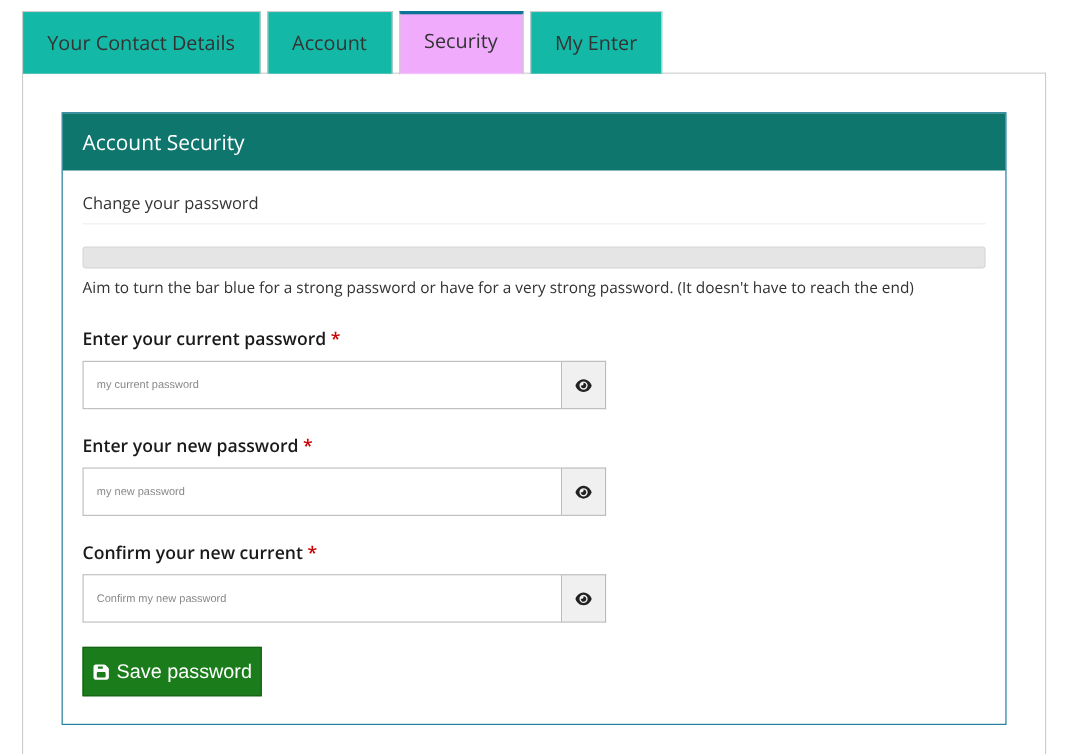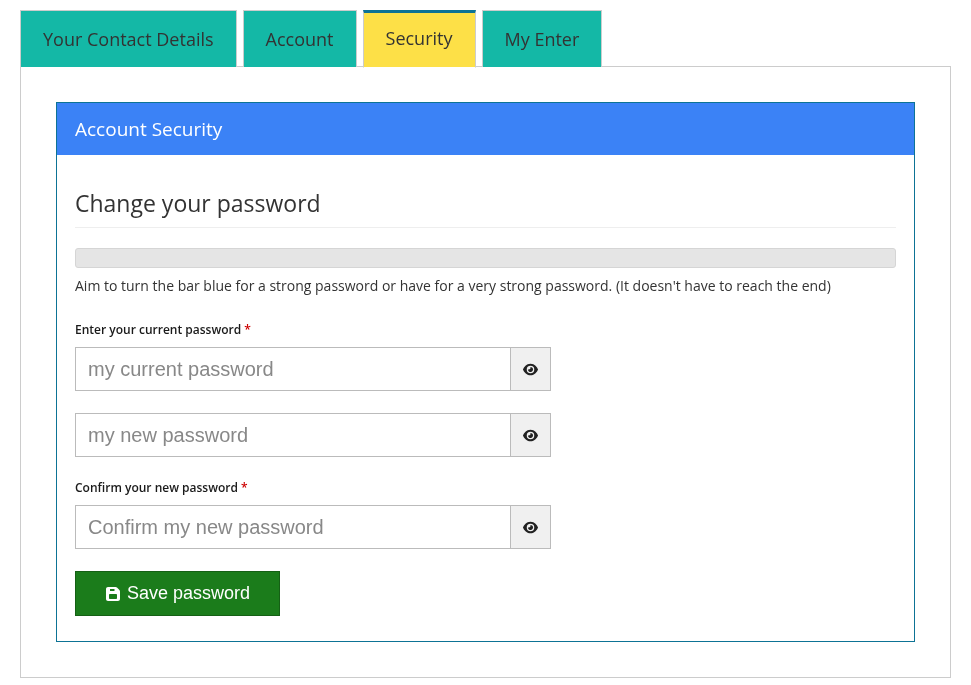--- a/index.html
+++ b/index.html
@@ -25,91 +25,90 @@
       background: #14b8a6;
       border: 1px solid #ccc;
       color: #333;
       font-size: 18px;
       cursor: pointer;
       margin-right: 6px;
       border-bottom: none;
       position: relative;
     }
     .tab.active {
-      background: #fde047;
+      background: #f0abfc;
       border-top: 3px solid #0d7395;
       border-bottom: 1px solid #fff;
       margin-bottom: -1px;
       padding-top: 13px;
     }
     .panel-outer {
       border: 1px solid #ccc;
       margin: 0 20px;
       padding: 35px;
       position: relative;
       top: -1px;
       z-index: 1;
       background: #fff;
     }
     .card {
       border: 1px solid #0d7395;
     }
     .card-header {
-      background: #3b82f6;
+      background: #0f766e;
       color: #fff;
       padding: 13px 18px;
       font-size: 19px;
     }
     .card-body {
       padding: 20px 18px 25px 18px;
     }
     .section-title {
-      font-size: 23px;
+      font-size: 15px;
       font-weight: 400;
       color: #333;
       padding-bottom: 8px;
       border-bottom: 1px solid #eee;
       margin-bottom: 20px;
-      margin-top: 12px;
     }
     .strength-bar {
       height: 20px;
       background: #e5e5e5;
       border: 1px solid #d5d5d5;
       border-radius: 3px;
       margin-bottom: 8px;
     }
     .strength-hint {
       font-size: 14px;
       color: #333;
       margin-bottom: 26px;
     }
     .field-group {
       margin-bottom: 22px;
     }
     .field-label {
-      font-size: 12px;
+      font-size: 16px;
       font-weight: 600;
       color: #1a1a1a;
       margin-bottom: 9px;
       display: block;
     }
     .required {
       color: #cc0000;
     }
     .input-row {
       display: flex;
       width: 476px;
     }
     .text-input {
       flex: 1;
       height: 44px;
       border: 1px solid #bbb;
       padding: 0 12px;
-      font-size: 20px;
+      font-size: 10px;
       color: #333;
       outline: none;
     }
     .text-input::placeholder {
       color: #888;
     }
     .toggle-btn {
       width: 40px;
       height: 44px;
       border: 1px solid #bbb;
@@ -122,21 +121,21 @@
     }
     .toggle-btn svg {
       width: 15px;
       height: 15px;
       fill: #222;
     }
     .save-btn {
       background: #1b7c1b;
       color: #fff;
       border: 1px solid #156015;
-      padding: 11px 29px;
+      padding: 11px 8px;
       font-size: 18px;
       cursor: pointer;
       display: inline-flex;
       align-items: center;
       gap: 6px;
     }
     .save-btn svg {
       width: 16px;
       height: 16px;
       fill: #fff;
@@ -170,33 +169,37 @@
           <input type="password" class="text-input" placeholder="my current password" style="">
           <button class="toggle-btn">
             <svg viewBox="0 0 576 512">
                 <path d="M288 32c-80.8 0-145.5 36.8-192.6 80.6C48.6 156 17.3 208 2.5 243.7c-3.3 7.9-3.3 16.7 0 24.6C17.3 304 48.6 356 95.4 399.4 142.5 443.2 207.2 480 288 480s145.5-36.8 192.6-80.6c46.8-43.5 78.1-95.4 93-131.1 3.3-7.9 3.3-16.7 0-24.6-14.9-35.7-46.2-87.7-93-131.1C433.5 68.8 368.8 32 288 32zM144 256a144 144 0 1 1 288 0 144 144 0 1 1-288 0zm144-64c0 35.3-28.7 64-64 64-7.1 0-13.9-1.2-20.3-3.3-5.5-1.8-11.9 1.6-11.7 7.4.3 6.9 1.3 13.8 3.2 20.7 13.7 51.2 66.4 81.6 117.6 67.9s81.6-66.4 67.9-117.6c-11.1-41.5-47.8-69.4-88.6-71.1-5.8-.2-9.2 6.1-7.4 11.7 2.1 6.4 3.3 13.2 3.3 20.3z"></path>
               </svg>
           </button>
         </div>
       </div>
 
       <div class="field-group">
+        <label class="field-label">
+          <span>Enter your new password</span>
+          <span class="required">*</span>
+        </label>
         <div class="input-row">
           <input type="password" class="text-input" placeholder="my new password" style="">
           <button class="toggle-btn">
             <svg viewBox="0 0 576 512">
                 <path d="M288 32c-80.8 0-145.5 36.8-192.6 80.6C48.6 156 17.3 208 2.5 243.7c-3.3 7.9-3.3 16.7 0 24.6C17.3 304 48.6 356 95.4 399.4 142.5 443.2 207.2 480 288 480s145.5-36.8 192.6-80.6c46.8-43.5 78.1-95.4 93-131.1 3.3-7.9 3.3-16.7 0-24.6-14.9-35.7-46.2-87.7-93-131.1C433.5 68.8 368.8 32 288 32zM144 256a144 144 0 1 1 288 0 144 144 0 1 1-288 0zm144-64c0 35.3-28.7 64-64 64-7.1 0-13.9-1.2-20.3-3.3-5.5-1.8-11.9 1.6-11.7 7.4.3 6.9 1.3 13.8 3.2 20.7 13.7 51.2 66.4 81.6 117.6 67.9s81.6-66.4 67.9-117.6c-11.1-41.5-47.8-69.4-88.6-71.1-5.8-.2-9.2 6.1-7.4 11.7 2.1 6.4 3.3 13.2 3.3 20.3z"></path>
               </svg>
           </button>
         </div>
       </div>
 
       <div class="field-group">
         <label class="field-label">
-          <span>Confirm your new password</span>
+          <span>Confirm your new current</span>
           <span class="required">*</span>
         </label>
         <div class="input-row">
           <input type="password" class="text-input" placeholder="Confirm my new password" style="">
           <button class="toggle-btn">
             <svg viewBox="0 0 576 512">
                 <path d="M288 32c-80.8 0-145.5 36.8-192.6 80.6C48.6 156 17.3 208 2.5 243.7c-3.3 7.9-3.3 16.7 0 24.6C17.3 304 48.6 356 95.4 399.4 142.5 443.2 207.2 480 288 480s145.5-36.8 192.6-80.6c46.8-43.5 78.1-95.4 93-131.1 3.3-7.9 3.3-16.7 0-24.6-14.9-35.7-46.2-87.7-93-131.1C433.5 68.8 368.8 32 288 32zM144 256a144 144 0 1 1 288 0 144 144 0 1 1-288 0zm144-64c0 35.3-28.7 64-64 64-7.1 0-13.9-1.2-20.3-3.3-5.5-1.8-11.9 1.6-11.7 7.4.3 6.9 1.3 13.8 3.2 20.7 13.7 51.2 66.4 81.6 117.6 67.9s81.6-66.4 67.9-117.6c-11.1-41.5-47.8-69.4-88.6-71.1-5.8-.2-9.2 6.1-7.4 11.7 2.1 6.4 3.3 13.2 3.3 20.3z"></path>
               </svg>
           </button>
         </div>

